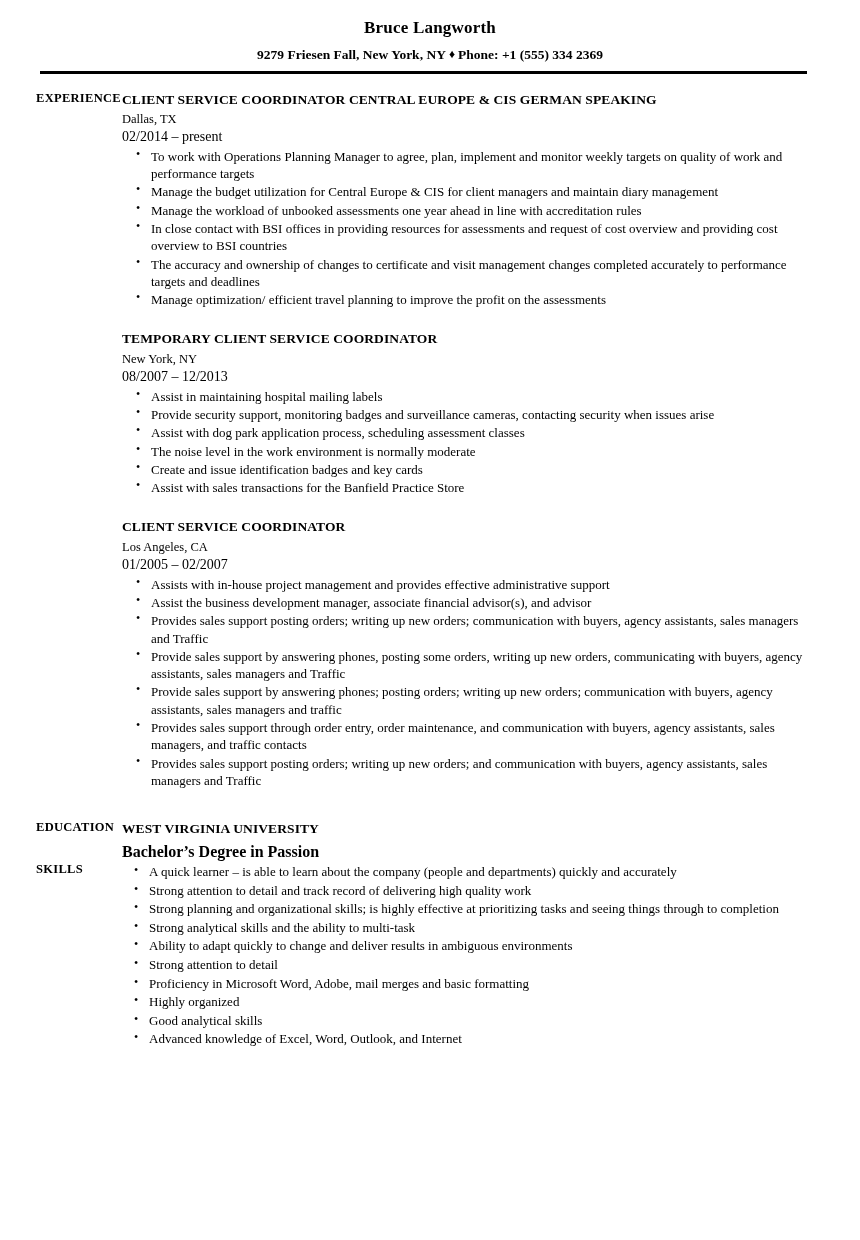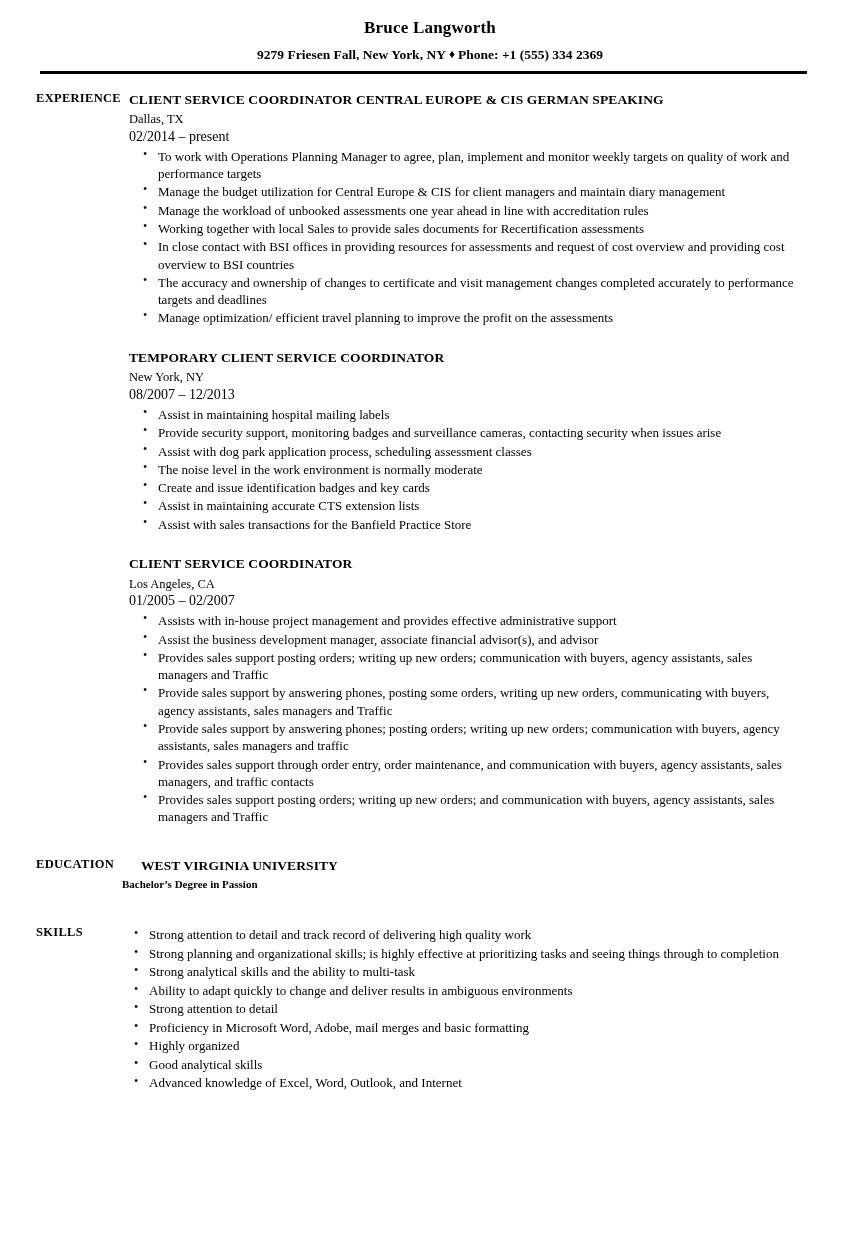--- a/index.html
+++ b/index.html
@@ -70,23 +70,23 @@
     font-weight: bold;
     letter-spacing: 0.3px;
     line-height: 1.25;
   }
   .section-body {
     flex: 1 1 auto;
     padding-right: 56px;
     box-sizing: border-box;
   }
 
-  #experience-section { margin-top: 17px; gap: 7px; }
+  #experience-section { margin-top: 17px; }
   #education-section  { margin-top: 30px; }
-  #skills-section     { margin-top: 33px; }
+  #skills-section     { }
 
   
   .job { margin-bottom: 0; }
   .job + .job { margin-top: 22px; }
 
   .job-title {
     font-size: 13.5px;
     font-weight: bold;
     letter-spacing: 0.1px;
     line-height: 1.3;
@@ -130,24 +130,23 @@
   ul.skills-bullets li {
     line-height: 1.35;
   }
 
   
   .edu-school {
     font-size: 13.5px;
     font-weight: bold;
     letter-spacing: 0.1px;
     line-height: 1.3;
-    margin-left: 19px;
   }
   .edu-degree {
-    font-size: 11px;
+    font-size: 16px;
     font-weight: bold;
     line-height: 1.35;
     margin-top: 3px;
   }
 </style>
 </head>
 <body>
 
 <div class="page">
 
@@ -164,38 +163,36 @@
     <div class="section-body">
 
       <div class="job">
         <div class="job-title">CLIENT SERVICE COORDINATOR CENTRAL EUROPE &amp; CIS GERMAN SPEAKING</div>
         <div class="job-location">Dallas, TX</div>
         <div class="job-dates">02/2014 – present</div>
         <ul class="bullets">
           <li>To work with Operations Planning Manager to agree, plan, implement and monitor weekly targets on quality of work and performance targets</li>
           <li>Manage the budget utilization for Central Europe &amp; CIS for client managers and maintain diary management</li>
           <li>Manage the workload of unbooked assessments one year ahead in line with accreditation rules</li>
-          <li>Working together with local Sales to provide sales documents for Recertification assessments</li>
           <li>In close contact with BSI offices in providing resources for assessments and request of cost overview and providing cost overview to BSI countries</li>
           <li>The accuracy and ownership of changes to certificate and visit management changes completed accurately to performance targets and deadlines</li>
           <li>Manage optimization/ efficient travel planning to improve the profit on the assessments</li>
         </ul>
       </div>
 
       <div class="job">
         <div class="job-title">TEMPORARY CLIENT SERVICE COORDINATOR</div>
         <div class="job-location">New York, NY</div>
         <div class="job-dates">08/2007 – 12/2013</div>
         <ul class="bullets">
           <li>Assist in maintaining hospital mailing labels</li>
           <li>Provide security support, monitoring badges and surveillance cameras, contacting security when issues arise</li>
           <li>Assist with dog park application process, scheduling assessment classes</li>
           <li>The noise level in the work environment is normally moderate</li>
           <li>Create and issue identification badges and key cards</li>
-          <li>Assist in maintaining accurate CTS extension lists</li>
           <li>Assist with sales transactions for the Banfield Practice Store</li>
         </ul>
       </div>
 
       <div class="job">
         <div class="job-title">CLIENT SERVICE COORDINATOR</div>
         <div class="job-location">Los Angeles, CA</div>
         <div class="job-dates">01/2005 – 02/2007</div>
         <ul class="bullets">
           <li>Assists with in-house project management and provides effective administrative support</li>
@@ -216,20 +213,21 @@
     <div class="section-body">
       <div class="edu-school">WEST VIRGINIA UNIVERSITY</div>
       <div class="edu-degree">Bachelor’s Degree in Passion</div>
     </div>
   </div>
 
   <div class="section" id="skills-section">
     <div class="section-label">SKILLS</div>
     <div class="section-body">
       <ul class="bullets skills-bullets">
+        <li>A quick learner – is able to learn about the company (people and departments) quickly and accurately</li>
         <li>Strong attention to detail and track record of delivering high quality work</li>
         <li>Strong planning and organizational skills; is highly effective at prioritizing tasks and seeing things through to completion</li>
         <li>Strong analytical skills and the ability to multi-task</li>
         <li>Ability to adapt quickly to change and deliver results in ambiguous environments</li>
         <li>Strong attention to detail</li>
         <li>Proficiency in Microsoft Word, Adobe, mail merges and basic formatting</li>
         <li>Highly organized</li>
         <li>Good analytical skills</li>
         <li>Advanced knowledge of Excel, Word, Outlook, and Internet</li>
       </ul>

